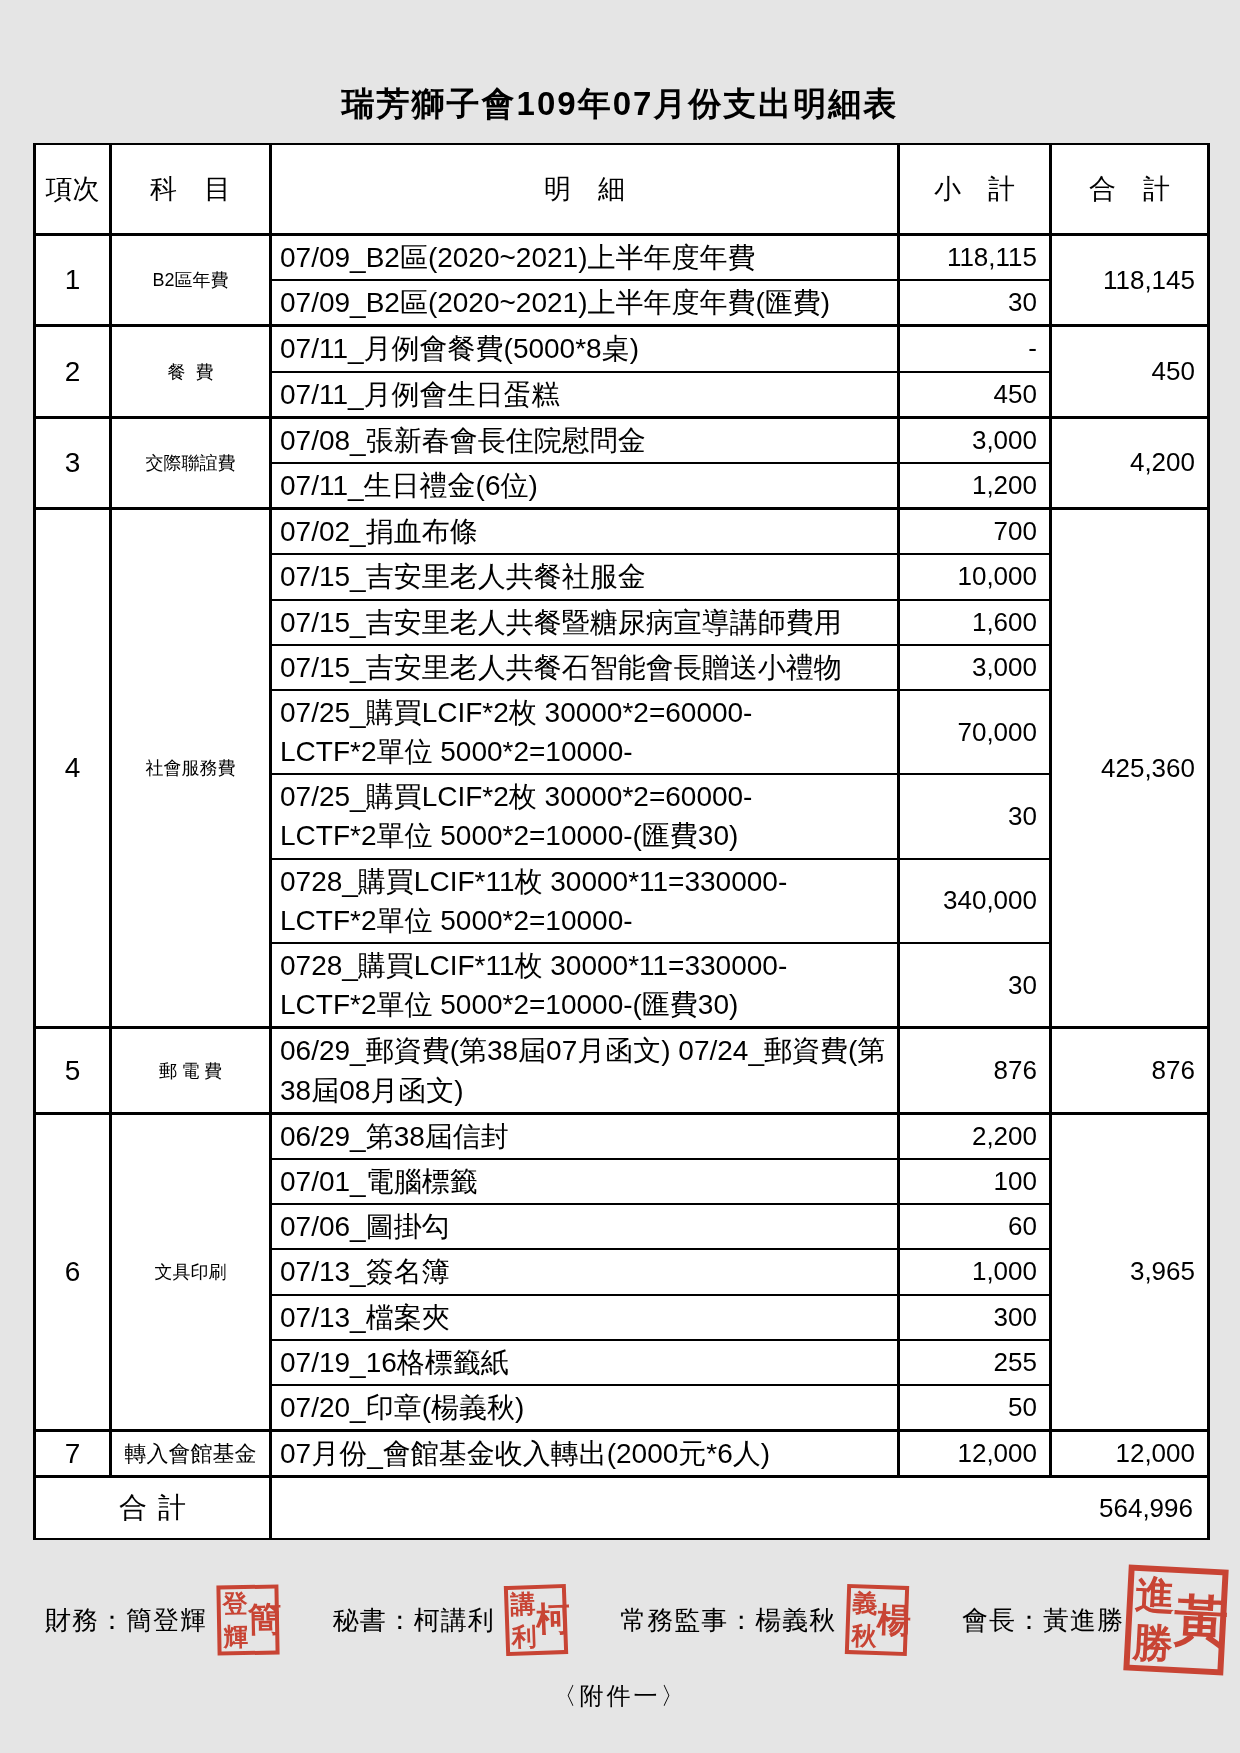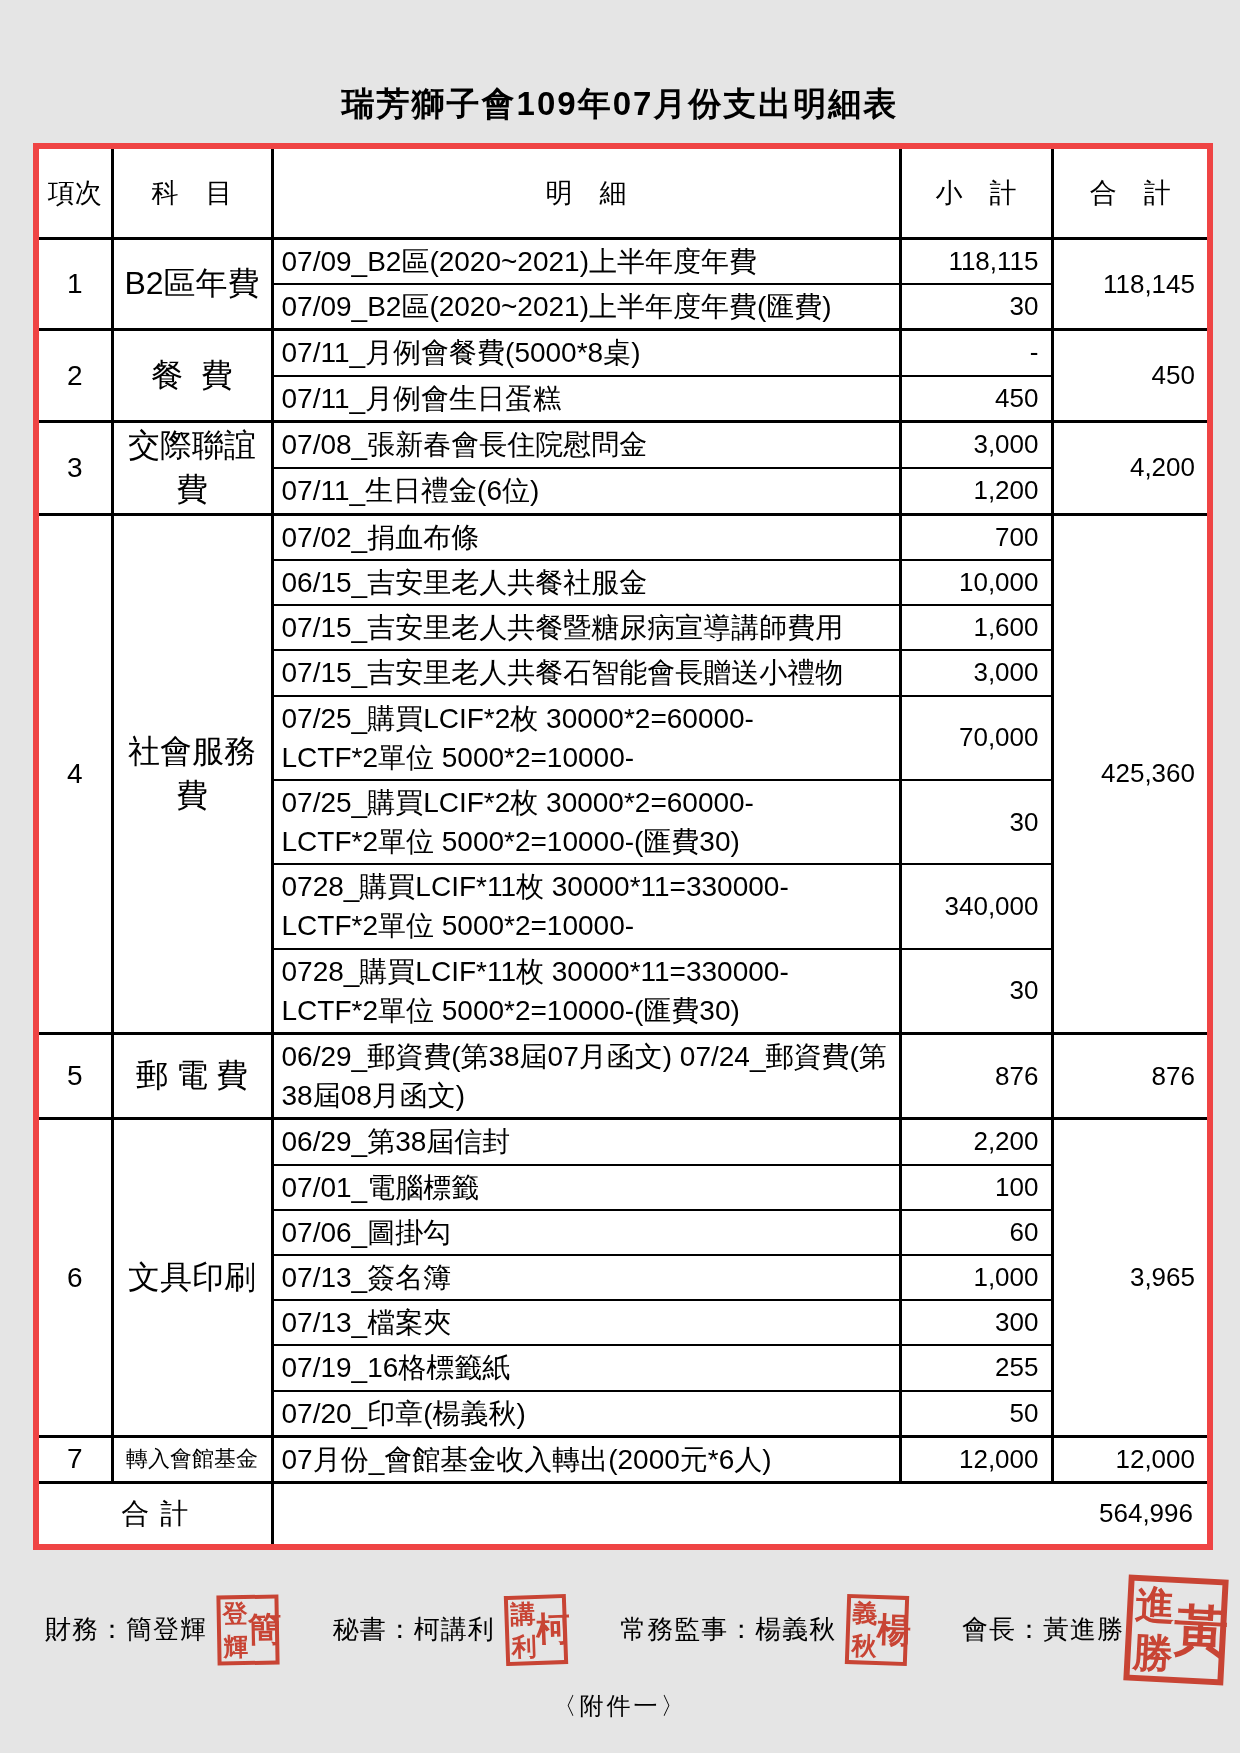--- a/index.html
+++ b/index.html
@@ -7,32 +7,32 @@
     position:relative; width:1240px; height:1753px; background:#e5e5e5;
     font-family:"Liberation Sans","DejaVu Sans",sans-serif; color:#000;
     overflow:hidden;
   }
   .doc-title{
     padding-top:82px; text-align:center; font-size:33px; font-weight:bold;
     letter-spacing:2px;
   }
   table.exp{
     border-collapse:collapse; table-layout:fixed; width:1174px;
-    margin:16px 0 0 33px; border:6px solid #ef4444;
+    margin:16px 0 0 33px; border:2px solid #ef4444;
   }
   table.exp td{
     border:2px solid #000; border-left-width:3px; border-right-width:3px;
     overflow:hidden; vertical-align:middle; background:#fff;
   }
   tr.gs > td{ border-top-width:3px; }
   tr.hdr > td{ height:86px; font-size:27px; text-align:center; border-bottom-width:3px; }
   tr.r1{ height:44px; }
   tr.r2{ height:68px; }
   td.no { font-size:28px; text-align:center; }
-  td.cat{ font-size:32px; text-align:center; }
+  td.cat{ font-size:18px; text-align:center; }
   td.cat.sp2{ letter-spacing:0.55em; text-indent:0.55em; }
   td.cat.sp3{ letter-spacing:0.25em; text-indent:0.25em; }
   td.cat.small{ font-size:22px; }
   td.det{ font-size:28px; padding:2px 6px 2px 8px; text-align:left;
           white-space:pre-line; line-height:1.4; }
   td.sub, td.tot{ font-size:26px; text-align:right; padding-right:12px; }
   td.gt-label{ font-size:28px; text-align:center; letter-spacing:0.4em; text-indent:0.4em; height:58px; }
   td.gt-value{ font-size:26px; text-align:right; padding-right:14px; }
   .sig-row{
     display:flex; align-items:center; justify-content:space-between;
@@ -123,21 +123,21 @@
       </tr>
 
       <tr class="gs r1">
         <td class="no" rowspan="8">4</td>
         <td class="cat" rowspan="8">社會服務費</td>
         <td class="det">07/02_捐血布條</td>
         <td class="sub">700</td>
         <td class="tot" rowspan="8">425,360</td>
       </tr>
       <tr class="r1">
-        <td class="det">06/15_吉安里老人共餐社服金</td>
+        <td class="det">07/15_吉安里老人共餐社服金</td>
         <td class="sub">10,000</td>
       </tr>
       <tr class="r1">
         <td class="det">07/15_吉安里老人共餐暨糖尿病宣導講師費用</td>
         <td class="sub">1,600</td>
       </tr>
       <tr class="r1">
         <td class="det">07/15_吉安里老人共餐石智能會長贈送小禮物</td>
         <td class="sub">3,000</td>
       </tr>

